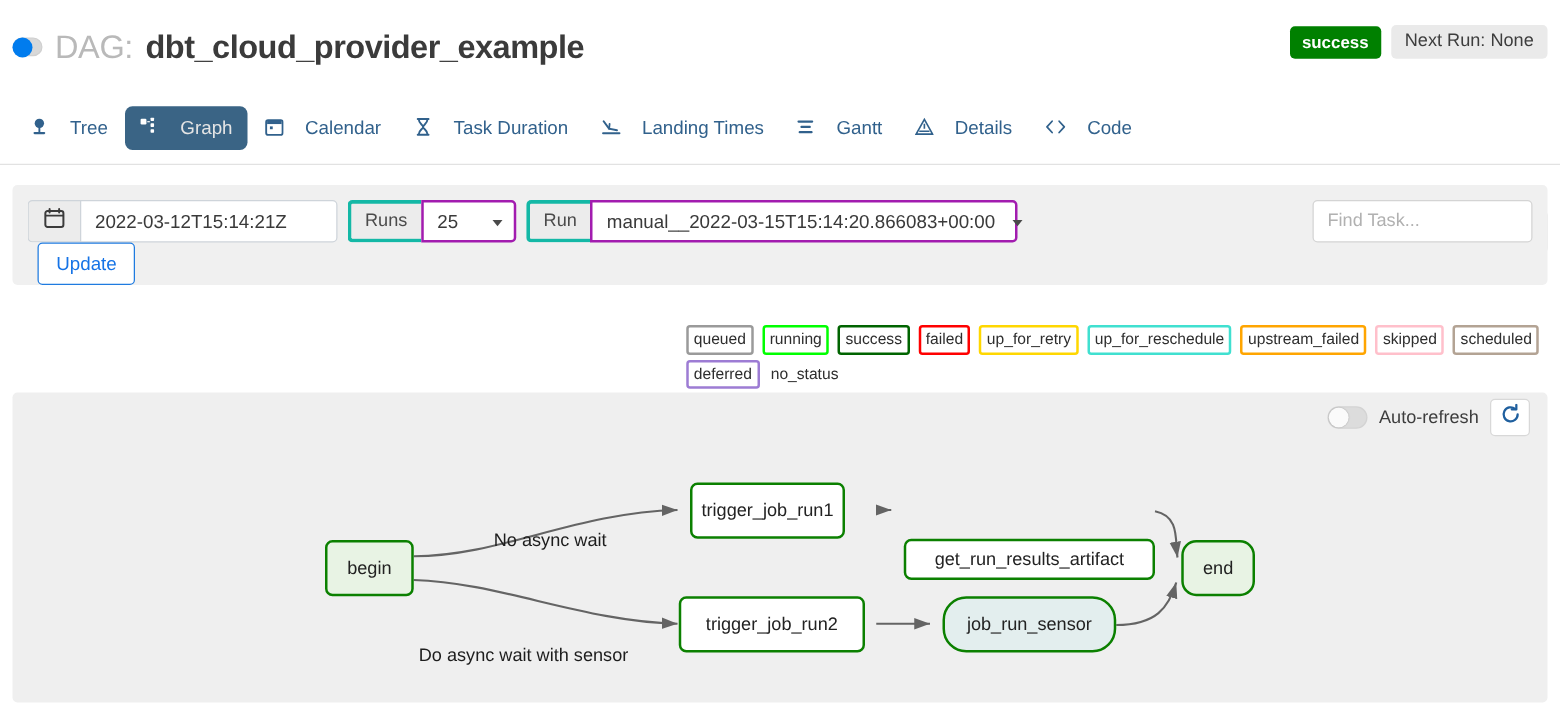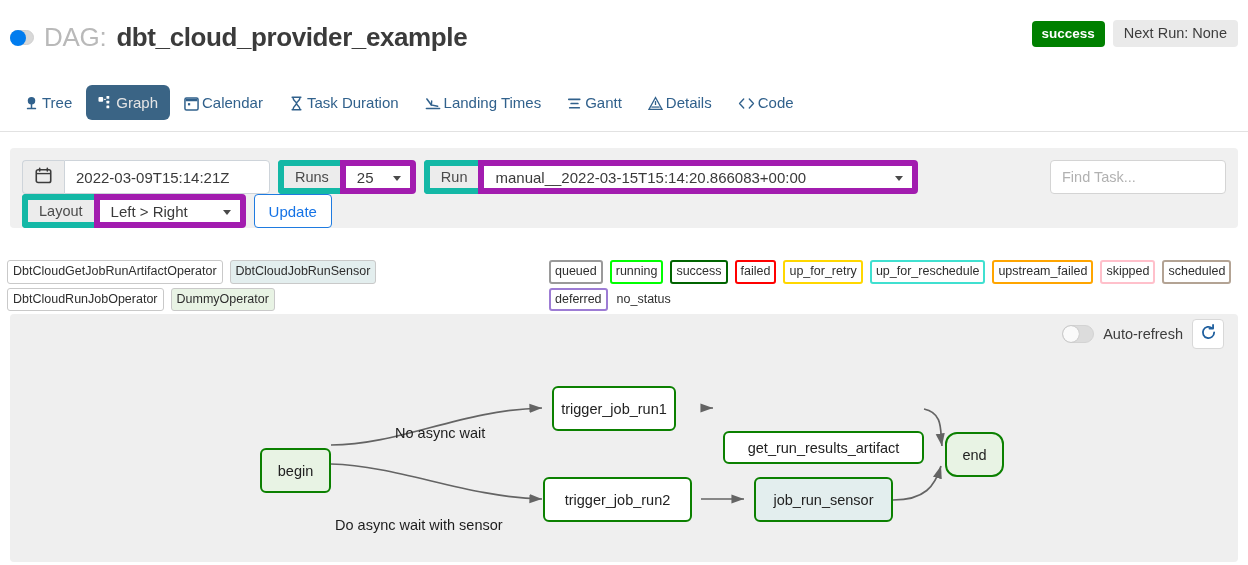--- a/index.html
+++ b/index.html
@@ -53,21 +53,21 @@
   
   .navbar {
     position: absolute; left: 0; top: 80px; width: 1248px; height: 52px;
     border-bottom: 1px solid #e2e2e2;
   }
   .nav-tabs {
     position: absolute; left: 12px; top: 5px;
     display: flex; align-items: center; gap: 2px;
   }
   .nav-tab {
-    display: flex; align-items: flex-end; gap: 3px;
+    display: flex; align-items: flex-start; gap: 17px;
     padding: 9px 12px; border-radius: 6px;
     color: #31618c; font-size: 15px; cursor: pointer;
     white-space: nowrap;
   }
   .nav-tab.active { background: #3a6485; color: #e5e5e5; }
   .nav-tab .ico { display: flex; align-items: center; }
   .nav-tab svg { display: block; }
 
   .nav-actions {
     position: absolute; right: 10px; top: 88px;
@@ -85,33 +85,33 @@
     position: absolute; left: 10px; top: 148px;
     width: 1228px; height: 80px;
     background: #f0f0f0; border-radius: 4px;
   }
   .filter-row { position: absolute; display: flex; align-items: stretch; }
   .row1 { left: 12px; top: 12px; }
   .row2 { left: 12px; top: 46px; }
 
   .grp { display: flex; align-items: stretch; }
   .addon {
-    background: #ececec; border: 6px solid #14b8a6; color: #4b4b4b;
+    background: #ececec; border: 3px solid #14b8a6; color: #4b4b4b;
     font-size: 14.5px; display: flex; align-items: center;
     padding: 0 11px; white-space: nowrap;
   }
   .addon.left { border-radius: 4px 0 0 4px; border-right: none; }
   .fld {
     background: #ffffff; border: 1px solid #ced4da; color: #3a3a3a;
     font-size: 15px; display: flex; align-items: center;
     padding: 0 11px; height: 34px; border-radius: 0 4px 4px 0;
     white-space: nowrap;
   }
   .sel {
-    background: #ffffff; border: 6px solid #a21caf; color: #3a3a3a;
+    background: #ffffff; border: 2px solid #a21caf; color: #3a3a3a;
     font-size: 15px; display: flex; align-items: center;
     justify-content: space-between; gap: 14px;
     padding: 0 9px 0 11px; height: 34px; border-radius: 0 4px 4px 0;
     white-space: nowrap; cursor: pointer;
   }
   .caret {
     width: 0; height: 0; border-left: 4.5px solid transparent;
     border-right: 4.5px solid transparent; border-top: 5.5px solid #4a4a4a;
     margin-top: 2px;
   }
@@ -181,21 +181,21 @@
     justify-content: center; cursor: pointer;
   }
 
   .gnode {
     position: absolute; border: 2px solid #0b8000; border-radius: 6px;
     background: #ffffff; display: flex; align-items: center;
     justify-content: center; font-size: 14.5px; color: #222222;
     font-family: "Liberation Sans", sans-serif;
   }
   .gnode.dummy { background: #e8f3e4; }
-  .gnode.sensor { background: #e3eeee; }
+  .gnode.sensor { background: #e3eeee; border-radius: 19px; }
 
   .elabel {
     position: absolute; font-size: 14.5px; color: #1d1d1d;
     white-space: nowrap;
   }
   .edges { position: absolute; left: 0; top: 0; }
 </style>
 </head>
 <body>
 
@@ -329,61 +329,48 @@
     <div class="grp">
       <div class="cal-btn">
         <span>
           <svg width="17" height="17" viewBox="0 0 16 16">
               <rect x="1.2" y="2.6" width="13.6" height="12" rx="1.7" fill="none" stroke="#3b3b3b" stroke-width="1.5"></rect>
               <path d="M4.4 1.2v2.6M11.6 1.2v2.6" stroke="#3b3b3b" stroke-width="1.5" stroke-linecap="round"></path>
               <path d="M1.4 6.2h13.2" stroke="#3b3b3b" stroke-width="1.3"></path>
             </svg>
         </span>
       </div>
-      <div class="fld" style="width:206px">2022-03-09T15:14:21Z</div>
+      <div class="fld" style="width:206px">2022-03-12T15:14:21Z</div>
     </div>
 
     <div class="grp" style="margin-left:8px">
       <div class="addon left">Runs</div>
       <div class="sel" style="width:76px">
         <span>25</span>
         <span class="caret"></span>
       </div>
     </div>
 
     <div class="grp" style="margin-left:8px">
       <div class="addon left">Run</div>
-      <div class="sel" style="width:440px">
+      <div class="sel" style="width:342px">
         <span>manual__2022-03-15T15:14:20.866083+00:00</span>
         <span class="caret"></span>
       </div>
     </div>
   </div>
 
   <div class="filter-row row2">
-    <div class="grp">
-      <div class="addon left">Layout</div>
-      <div class="sel" style="width:152px">
-        <span>Left &gt; Right</span>
-        <span class="caret"></span>
-      </div>
-    </div>
     <div class="btn-outline">Update</div>
   </div>
 
   <div class="find-task">Find Task...</div>
 </div>
 
 <div class="legend">
-  <div class="legend-ops" id="legend-ops">
-      <span class="chip" style="background: rgb(255, 255, 255);">DbtCloudGetJobRunArtifactOperator</span>
-      <span class="chip" style="background: rgb(227, 238, 238);">DbtCloudJobRunSensor</span>
-      <span class="chip" style="background: rgb(255, 255, 255);">DbtCloudRunJobOperator</span>
-      <span class="chip" style="background: rgb(232, 243, 228);">DummyOperator</span>
-    </div>
   <div class="legend-states" id="legend-states">
       <span class="chip" style="border-color: rgb(154, 154, 154); border-width: 2px; padding: 3px 4px 4px;">queued</span>
       <span class="chip" style="border-color: rgb(0, 255, 0); border-width: 2px; padding: 3px 4px 4px;">running</span>
       <span class="chip" style="border-color: rgb(0, 100, 0); border-width: 2px; padding: 3px 4px 4px;">success</span>
       <span class="chip" style="border-color: rgb(255, 0, 0); border-width: 2px; padding: 3px 4px 4px;">failed</span>
       <span class="chip" style="border-color: rgb(255, 215, 0); border-width: 2px; padding: 3px 4px 4px;">up_for_retry</span>
       <span class="chip" style="border-color: rgb(64, 224, 208); border-width: 2px; padding: 3px 4px 4px;">up_for_reschedule</span>
       <span class="chip" style="border-color: rgb(255, 165, 0); border-width: 2px; padding: 3px 4px 4px;">upstream_failed</span>
       <span class="chip" style="border-color: rgb(255, 192, 203); border-width: 2px; padding: 3px 4px 4px;">skipped</span>
       <span class="chip" style="border-color: rgb(179, 163, 148); border-width: 2px; padding: 3px 4px 4px;">scheduled</span>
@@ -415,21 +402,21 @@
     </defs>
     <path d="M321,131 C390,131 450,96 532,94" stroke="#646464" stroke-width="1.7" fill="none" marker-end="url(#arrow)"></path>
     <path d="M321,150 C390,152 455,183 532,185" stroke="#646464" stroke-width="1.7" fill="none" marker-end="url(#arrow)"></path>
     <path d="M691,94 L703,94" stroke="#646464" stroke-width="1.7" fill="none" marker-end="url(#arrow)"></path>
     <path d="M914,95 C934,99 930,118 932,132" stroke="#646464" stroke-width="1.7" fill="none" marker-end="url(#arrow)"></path>
     <path d="M691,185 L734,185" stroke="#646464" stroke-width="1.7" fill="none" marker-end="url(#arrow)"></path>
     <path d="M883,186 C915,186 925,172 931,152" stroke="#646464" stroke-width="1.7" fill="none" marker-end="url(#arrow)"></path>
   </svg>
 
   <div id="graph-nodes">
-      <div class="gnode dummy" style="left: 250px; top: 134px; width: 71px; height: 45px;">begin</div>
+      <div class="gnode dummy" style="left: 250px; top: 118px; width: 71px; height: 45px;">begin</div>
       <div class="gnode" style="left: 542px; top: 72px; width: 124px; height: 45px;">trigger_job_run1</div>
       <div class="gnode" style="left: 713px; top: 72px; width: 201px; height: 33px; margin-top: 45px;">get_run_results_artifact</div>
       <div class="gnode" style="left: 533px; top: 163px; width: 149px; height: 45px;">trigger_job_run2</div>
       <div class="gnode sensor" style="left: 744px; top: 163px; width: 139px; height: 45px;">job_run_sensor</div>
       <div class="gnode dummy" style="left: 935px; top: 118px; width: 59px; height: 45px; border-radius: 12px;">end</div>
     </div>
   <div id="graph-edge-labels">
       <div class="elabel" style="left: 385px; top: 111px;">No async wait</div>
       <div class="elabel" style="left: 325px; top: 203px;">Do async wait with sensor</div>
     </div>

